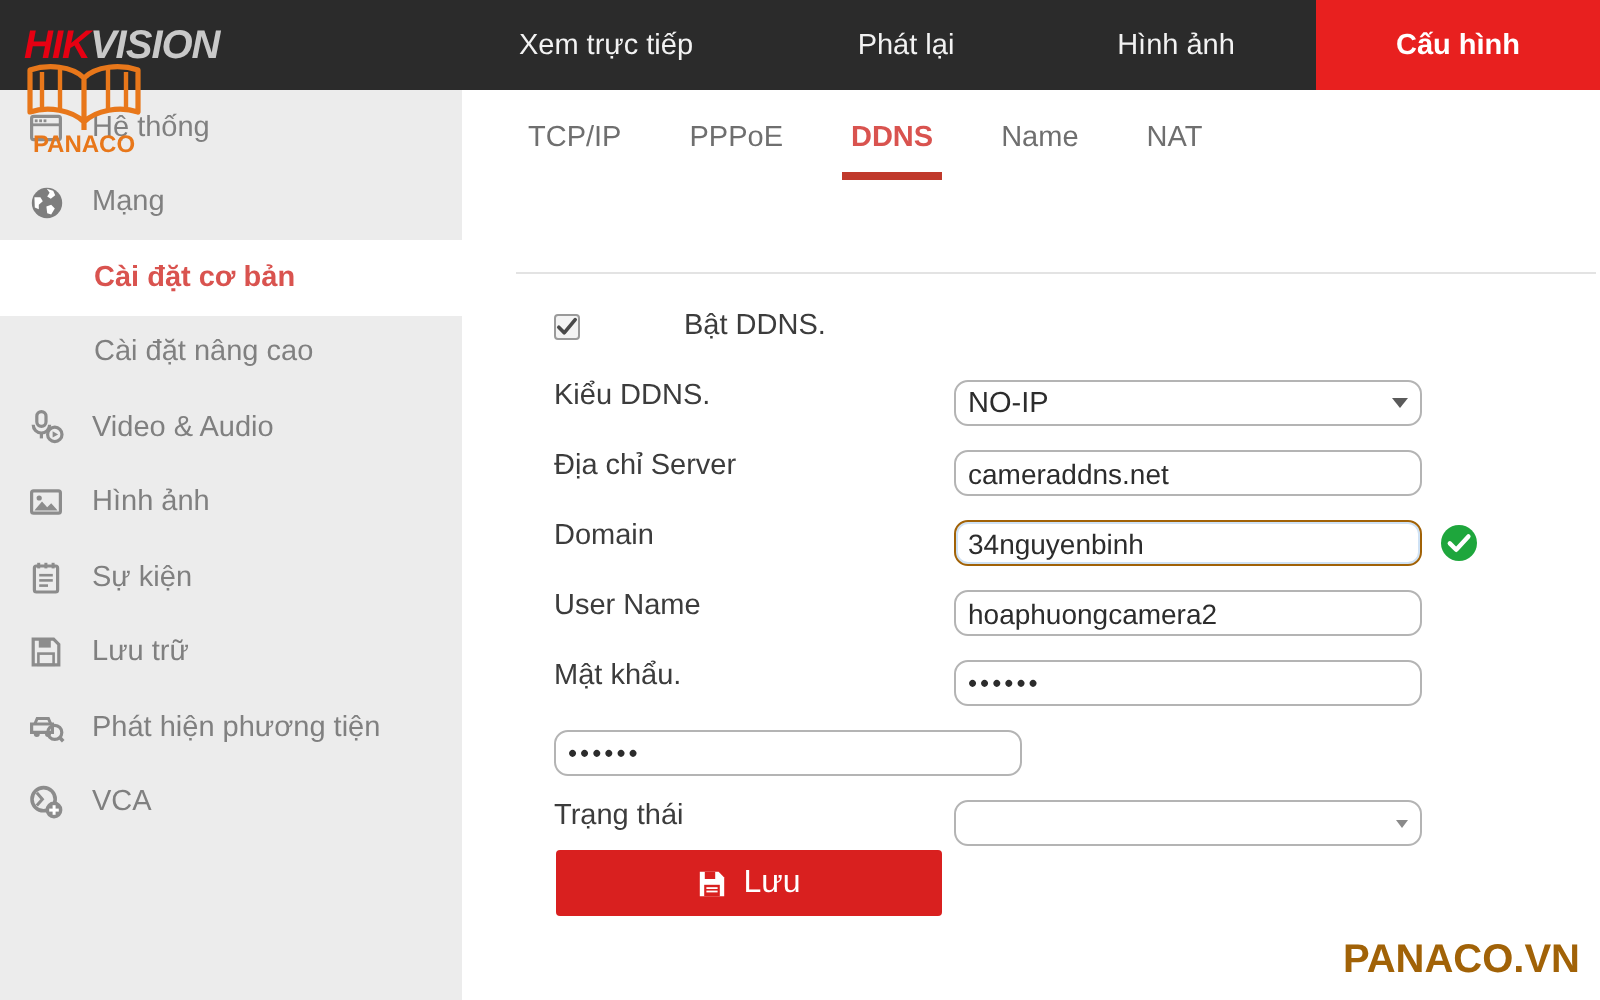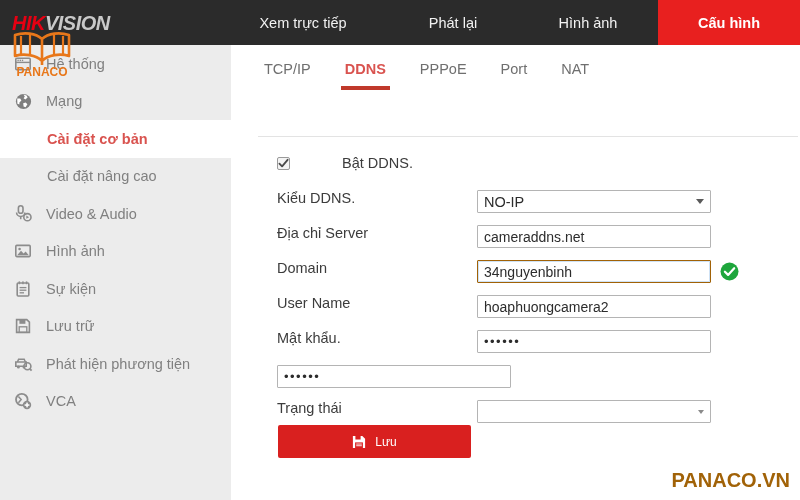--- a/index.html
+++ b/index.html
@@ -192,21 +192,21 @@
   .fctrl { position: relative; }
 
   input.tbox, .selbox {
     width: 234px; height: 23px;
     border: 1px solid #b4b4b4;
     background: #ffffff;
     font-family: "Liberation Sans", sans-serif;
     font-size: 14px;
     color: #2c2c2c;
     padding: 0 6px;
-    border-radius: 1px;
+    border-radius: 7px;
     outline: none;
   }
   input.tbox.focused {
     border: 1px solid #a16207;
     box-shadow: 0 0 0 1px #cfe2f5 inset;
   }
   input.pwd { letter-spacing: 1.5px; font-size: 13px; }
 
   .selbox {
     display: flex; align-items: center;
@@ -243,21 +243,21 @@
 
   .savebtn {
     position: absolute;
     left: 278px; top: 425px;
     width: 193px; height: 33px;
     background: #d9201f;
     border: none;
     border-radius: 2px;
     color: #ffffff;
     font-family: "Liberation Sans", sans-serif;
-    font-size: 12px;
+    font-size: 16px;
     display: flex; align-items: center; justify-content: center;
     cursor: pointer;
   }
   .savebtn .save-ico { margin-right: 9px; display: flex; }
   .savebtn .save-lbl { font-weight: normal; }
 
   .watermark {
     position: absolute;
     right: 10px; bottom: 8px;
     font-size: 20px;
@@ -409,23 +409,23 @@
                C38 25 50 23 59 26 L59 5 C50 2 38 3 32 9 Z" fill="none" stroke="#e8771a" stroke-width="2.6" stroke-linejoin="round"></path>
       <path d="M11 6 L11 24 M20 4 L20 25 M44 4 L44 25 M53 6 L53 24" fill="none" stroke="#e8771a" stroke-width="2.2"></path>
     </svg>
     <div class="lg-name">PANACO</div>
   </div>
 
   <div class="content">
 
     <div class="tabs">
       <div class="tab">TCP/IP</div>
+      <div class="tab">PPPoE</div>
       <div class="tab active">DDNS</div>
-      <div class="tab">PPPoE</div>
-      <div class="tab">Port</div>
+      <div class="tab">Name</div>
       <div class="tab">NAT</div>
     </div>
     <div class="tab-rule"></div>
 
     <div class="form">
 
       <div class="chk-row">
         <span class="chkbox">
           <svg width="11" height="11" viewBox="0 0 11 11">
             <path d="M1.4 5.6 L4.1 8.4 L9.6 1.8" fill="none" stroke="#4a4a4a" stroke-width="1.8" stroke-linecap="round" stroke-linejoin="round"></path>

